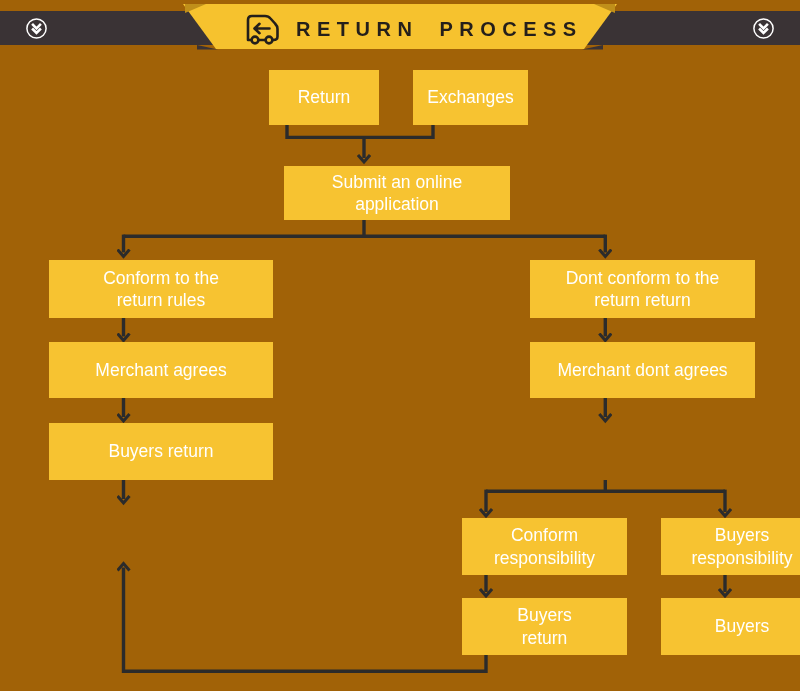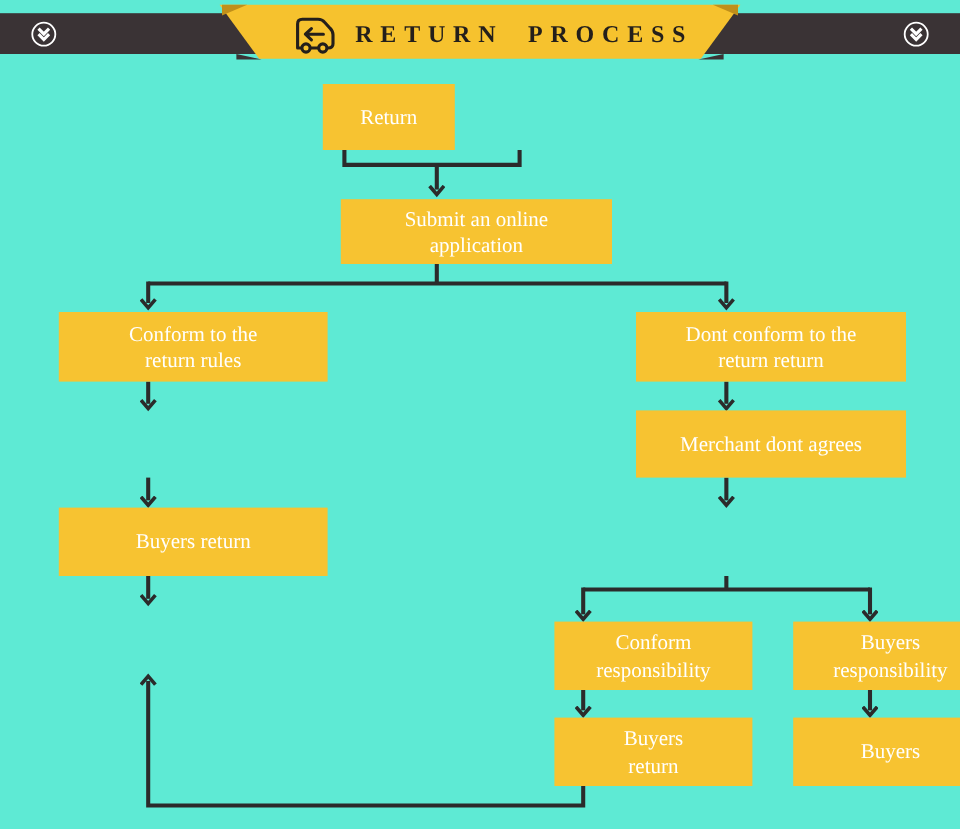--- a/index.html
+++ b/index.html
@@ -1,18 +1,18 @@
 <!DOCTYPE html>
 <html><head>
 <meta charset="utf-8">
 <style>
   html,body{margin:0;padding:0;background:#ffffff;}
   .stage{
-    position:relative;width:800px;height:691px;background:#5eead4;overflow:hidden;
-    font-family:Liberation Serif, serif;
+    position:relative;width:800px;height:691px;background:#a16207;overflow:hidden;
+    font-family:Liberation Sans, sans-serif;
   }
   
   .header-svg{position:absolute;left:0;top:0;}
   .ribbon-title{
     position:absolute;left:296px;top:18px;z-index:5;
     font-size:20px;font-weight:700;color:#241f1b;
     letter-spacing:6.5px;word-spacing:9px;white-space:nowrap;
   }
   
   .connector-svg{position:absolute;left:0;top:0;z-index:1;}
@@ -102,24 +102,26 @@
       <path d="M725,489.6 L725,512" marker-end="url(#vhead)"></path>
 
       <path d="M486,575 L486,592" marker-end="url(#vhead)"></path>
       <path d="M725,575 L725,592" marker-end="url(#vhead)"></path>
 
       <path d="M486,655 L486,671.3 L123.5,671.3 L123.5,567.5" marker-end="url(#vhead)"></path>
     </g>
   </svg>
 
   <div class="node" id="n-return">Return</div>
+  <div class="node" id="n-exchanges">Exchanges</div>
   <div class="node" id="n-submit">Submit an online
 application</div>
   <div class="node" id="n-conform">Conform to the
 return rules</div>
+  <div class="node" id="n-merchant-agrees">Merchant agrees</div>
   <div class="node" id="n-buyers-return-left">Buyers return</div>
   <div class="node" id="n-dont-conform">Dont conform to the
 return return</div>
   <div class="node" id="n-merchant-dont">Merchant dont agrees</div>
   <div class="node" id="n-business-resp">Conform
 responsibility</div>
   <div class="node" id="n-buyers-resp">Buyers
 responsibility</div>
   <div class="node" id="n-buyers-return-bottom">Buyers
 return</div>

